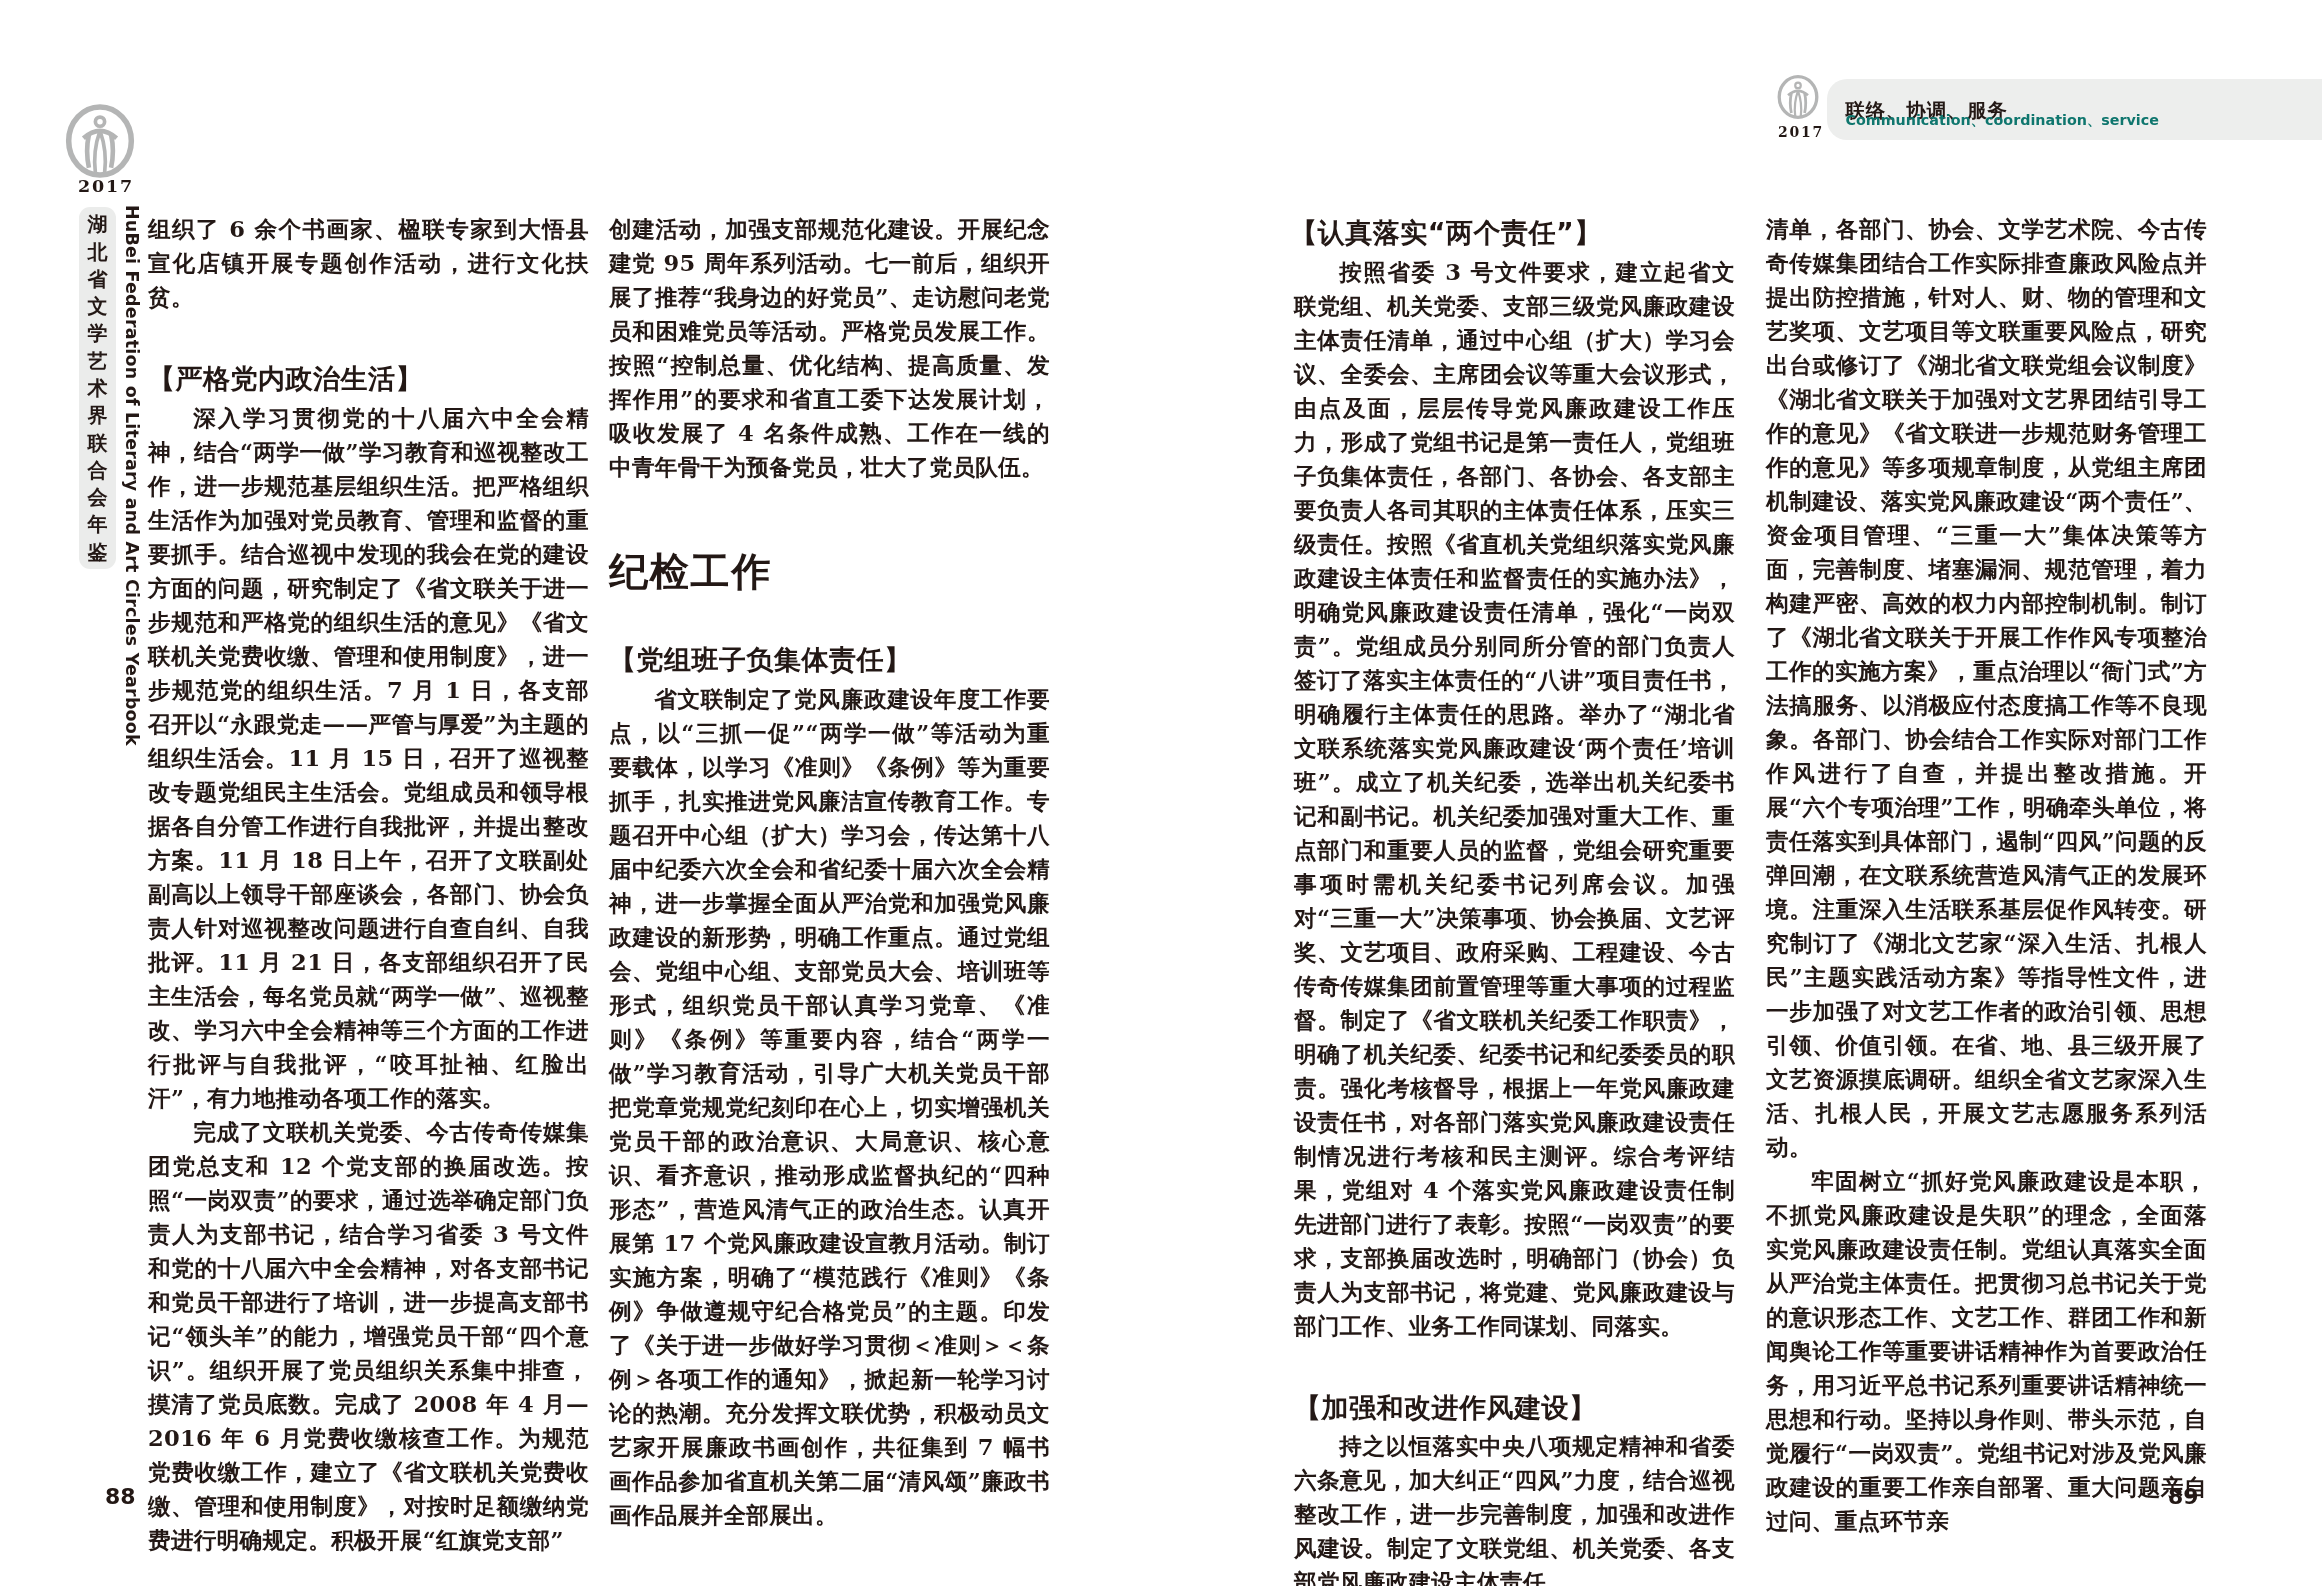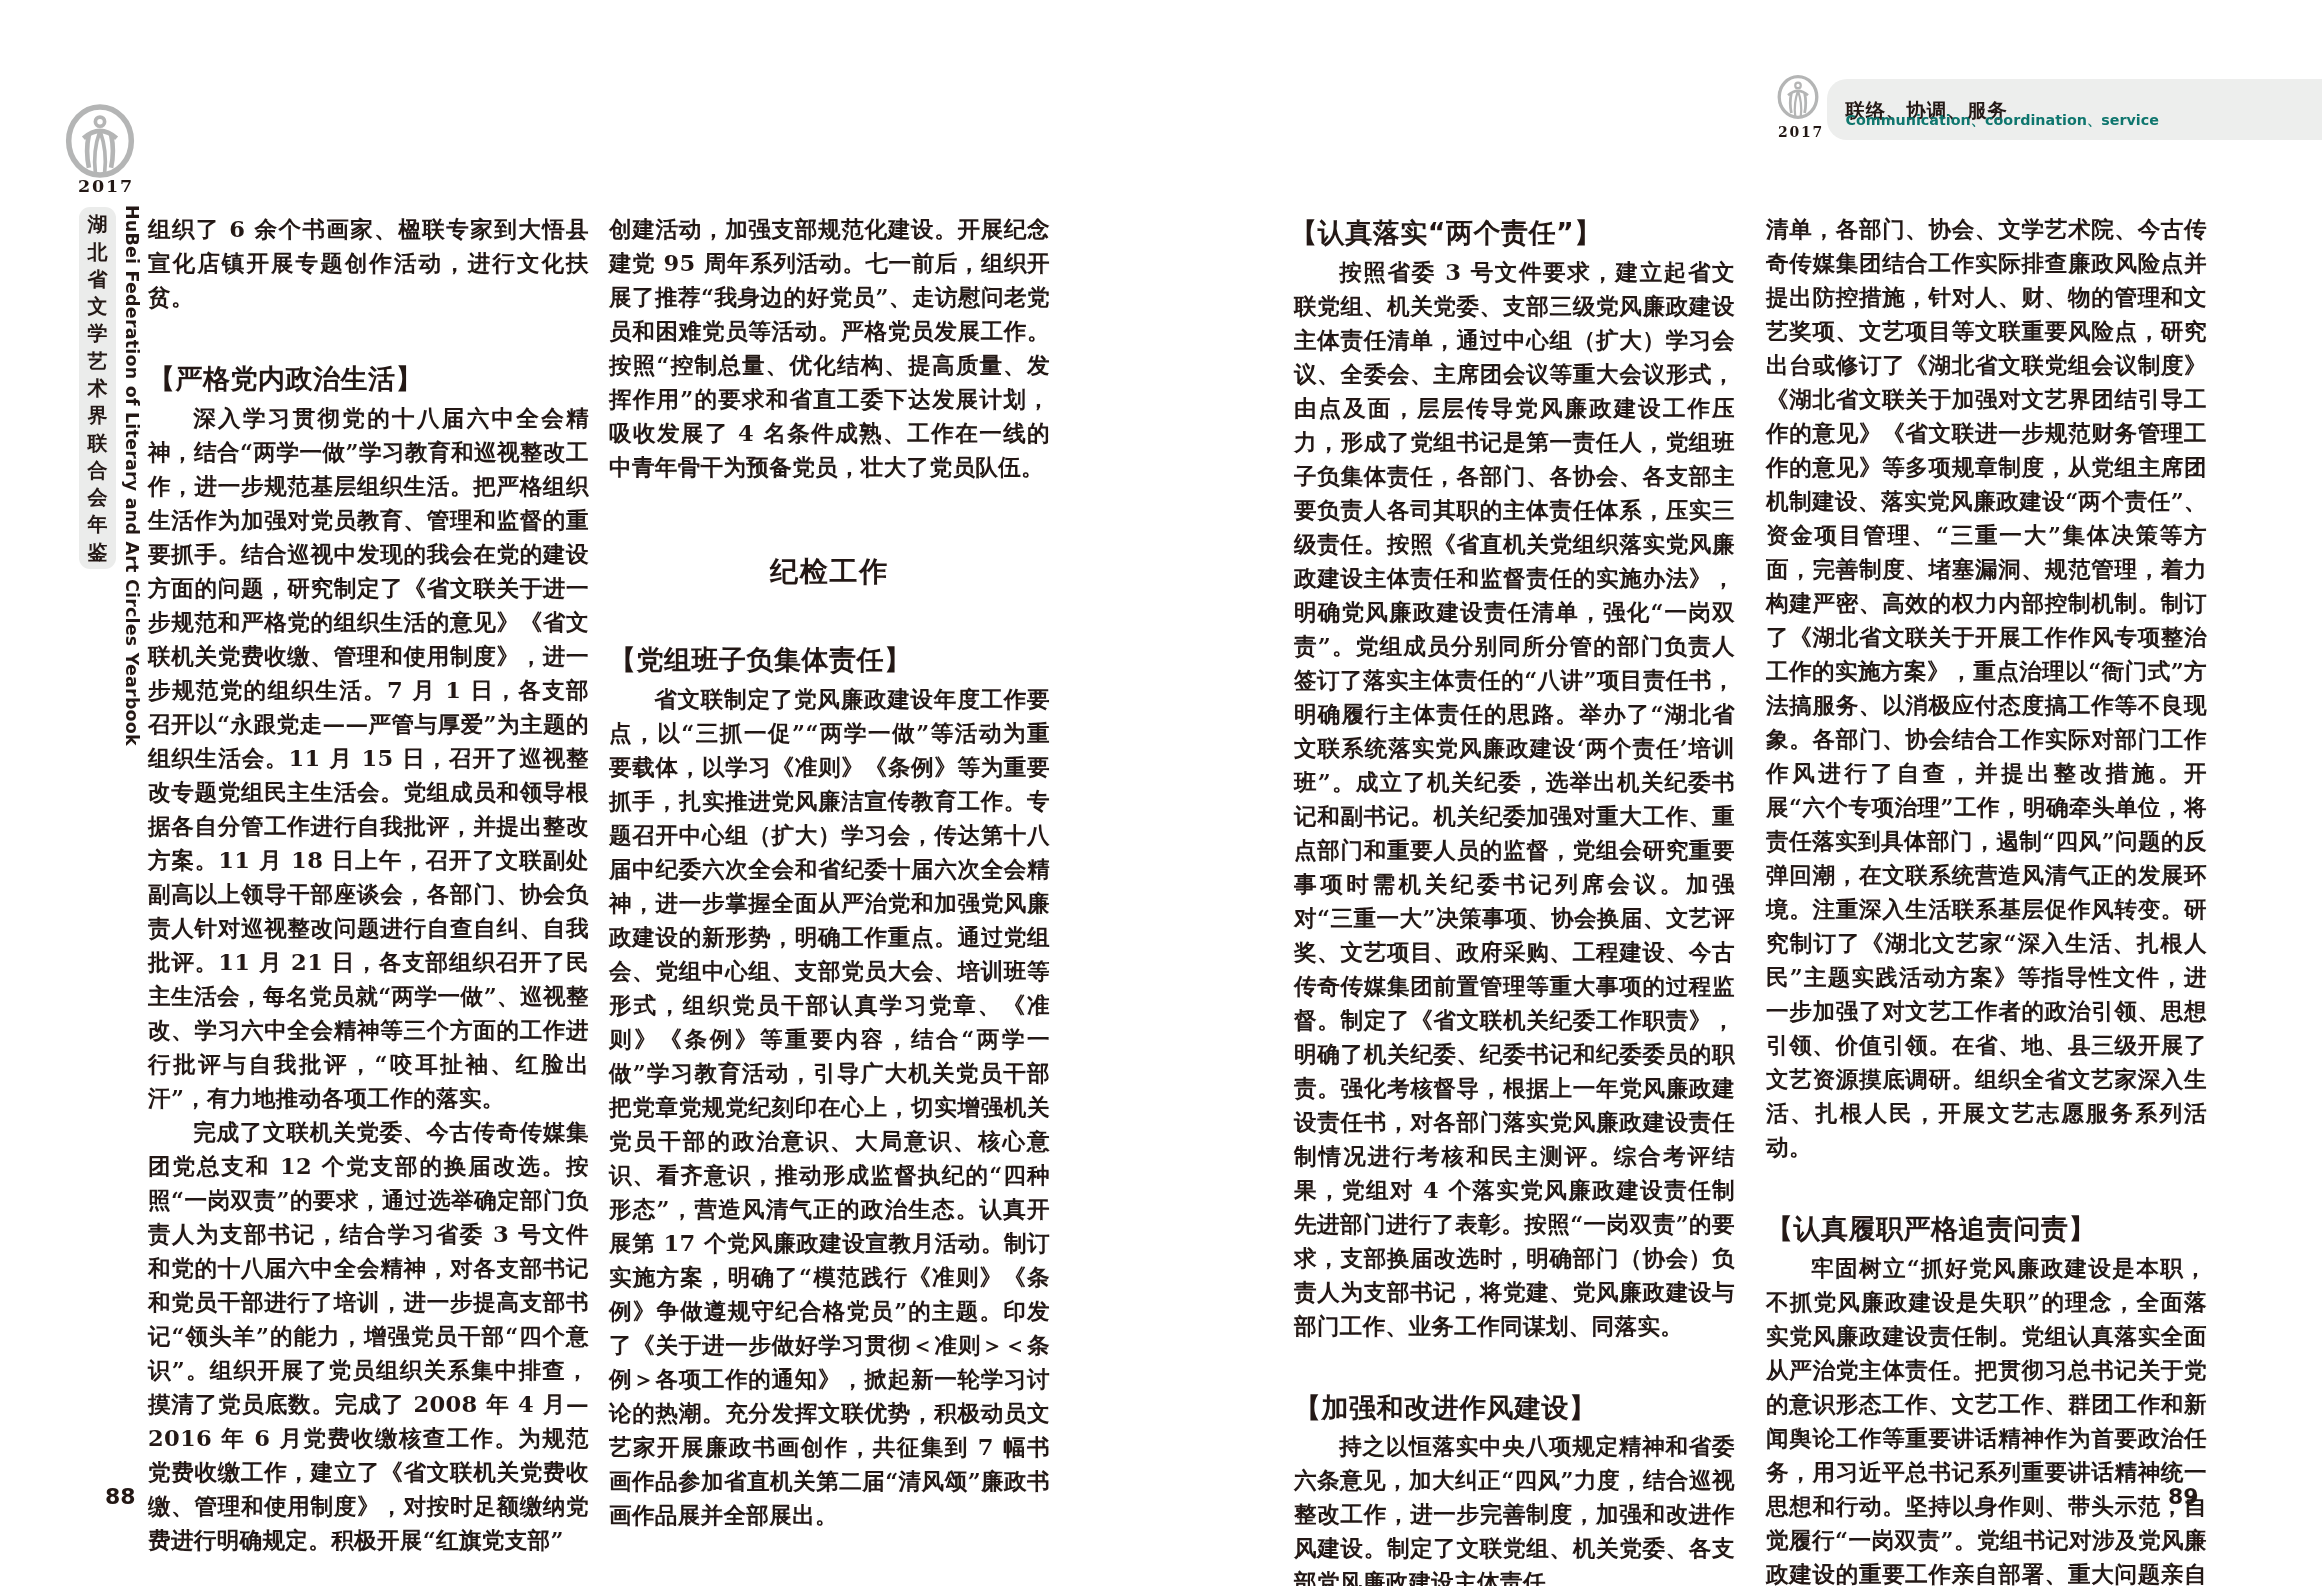--- a/index.html
+++ b/index.html
@@ -29,22 +29,22 @@
   .p {
     font-size:22.6px; line-height:34px; text-align:justify; text-align-last:left;
     font-weight:bold; margin:0; letter-spacing:0.3px;
   }
   .p.indent { text-indent:2em; }
   .h {
     font-family:"DejaVu Sans", sans-serif; font-weight:bold; font-size:27px; line-height:37px;
     margin:0; letter-spacing:0.5px;
   }
   .chapter {
-    font-family:"DejaVu Sans", sans-serif; font-weight:bold; font-size:28px; line-height:46px;
-    text-align:center; letter-spacing:1.8px;
+    font-family:"DejaVu Sans", sans-serif; font-weight:bold; font-size:39px; line-height:46px;
+    text-align:left; letter-spacing:1.8px;
   }
 
   .banner {
     position:absolute; left:1827px; top:79px; width:498px; height:61px;
     background:#edeeed; border-radius:20px 0 0 20px;
   }
   .banner .cn { position:absolute; left:18.5px; top:5.5px; font-family:"DejaVu Sans", sans-serif; font-weight:bold; font-size:19.4px; color:#231815; letter-spacing:0.9px;margin-top:12px; }
   .banner .en { position:absolute; left:18.5px; top:32px; font-family:"DejaVu Sans", sans-serif; font-weight:bold; font-size:14.3px; color:#0f766e; }
 
   .pageno { position:absolute; font-family:"DejaVu Sans", sans-serif; font-weight:bold; font-size:22px; color:#231815; }
@@ -114,18 +114,17 @@
 </div>
 
 <div class="col" id="col-1-0" style="left:1294px;top:214px;">
     <h3 class="h" style="margin-top: 0px; margin-bottom: 3.7px; margin-left: -3.7px;">【认真落实“两个责任”】</h3>
     <p class="p indent">按照省委 3 号文件要求，建立起省文联党组、机关党委、支部三级党风廉政建设主体责任清单，通过中心组（扩大）学习会议、全委会、主席团会议等重大会议形式，由点及面，层层传导党风廉政建设工作压力，形成了党组书记是第一责任人，党组班子负集体责任，各部门、各协会、各支部主要负责人各司其职的主体责任体系，压实三级责任。按照《省直机关党组织落实党风廉政建设主体责任和监督责任的实施办法》，明确党风廉政建设责任清单，强化“一岗双责”。党组成员分别同所分管的部门负责人签订了落实主体责任的“八讲”项目责任书，明确履行主体责任的思路。举办了“湖北省文联系统落实党风廉政建设‘两个责任’培训班”。成立了机关纪委，选举出机关纪委书记和副书记。机关纪委加强对重大工作、重点部门和重要人员的监督，党组会研究重要事项时需机关纪委书记列席会议。加强对“三重一大”决策事项、协会换届、文艺评奖、文艺项目、政府采购、工程建设、今古传奇传媒集团前置管理等重大事项的过程监督。制定了《省文联机关纪委工作职责》，明确了机关纪委、纪委书记和纪委委员的职责。强化考核督导，根据上一年党风廉政建设责任书，对各部门落实党风廉政建设责任制情况进行考核和民主测评。综合考评结果，党组对 4 个落实党风廉政建设责任制先进部门进行了表彰。按照“一岗双责”的要求，支部换届改选时，明确部门（协会）负责人为支部书记，将党建、党风廉政建设与部门工作、业务工作同谋划、同落实。</p>
     <h3 class="h" style="margin-top: 46px; margin-bottom: 3.7px;">【加强和改进作风建设】</h3>
     <p class="p indent">持之以恒落实中央八项规定精神和省委六条意见，加大纠正“四风”力度，结合巡视整改工作，进一步完善制度，加强和改进作风建设。制定了文联党组、机关党委、各支部党风廉政建设主体责任</p>
   </div>
 <div class="col" id="col-1-1" style="left:1766px;top:212px;">
     <p class="p">清单，各部门、协会、文学艺术院、今古传奇传媒集团结合工作实际排查廉政风险点并提出防控措施，针对人、财、物的管理和文艺奖项、文艺项目等文联重要风险点，研究出台或修订了《湖北省文联党组会议制度》《湖北省文联关于加强对文艺界团结引导工作的意见》《省文联进一步规范财务管理工作的意见》等多项规章制度，从党组主席团机制建设、落实党风廉政建设“两个责任”、资金项目管理、“三重一大”集体决策等方面，完善制度、堵塞漏洞、规范管理，着力构建严密、高效的权力内部控制机制。制订了《湖北省文联关于开展工作作风专项整治工作的实施方案》，重点治理以“衙门式”方法搞服务、以消极应付态度搞工作等不良现象。各部门、协会结合工作实际对部门工作作风进行了自查，并提出整改措施。开展“六个专项治理”工作，明确牵头单位，将责任落实到具体部门，遏制“四风”问题的反弹回潮，在文联系统营造风清气正的发展环境。注重深入生活联系基层促作风转变。研究制订了《湖北文艺家“深入生活、扎根人民”主题实践活动方案》等指导性文件，进一步加强了对文艺工作者的政治引领、思想引领、价值引领。在省、地、县三级开展了文艺资源摸底调研。组织全省文艺家深入生活、扎根人民，开展文艺志愿服务系列活动。</p>
-    <h3 class="h" style="margin-top: 46px; margin-bottom: 3.7px;">【认真履职严格追责问责】</h3>
     <p class="p indent">牢固树立“抓好党风廉政建设是本职，不抓党风廉政建设是失职”的理念，全面落实党风廉政建设责任制。党组认真落实全面从严治党主体责任。把贯彻习总书记关于党的意识形态工作、文艺工作、群团工作和新闻舆论工作等重要讲话精神作为首要政治任务，用习近平总书记系列重要讲话精神统一思想和行动。坚持以身作则、带头示范，自觉履行“一岗双责”。党组书记对涉及党风廉政建设的重要工作亲自部署、重大问题亲自过问、重点环节亲</p>
   </div>
 
 <div class="pageno" style="left:2168px;top:1484px;">89</div>
 
 
 </body></html>

